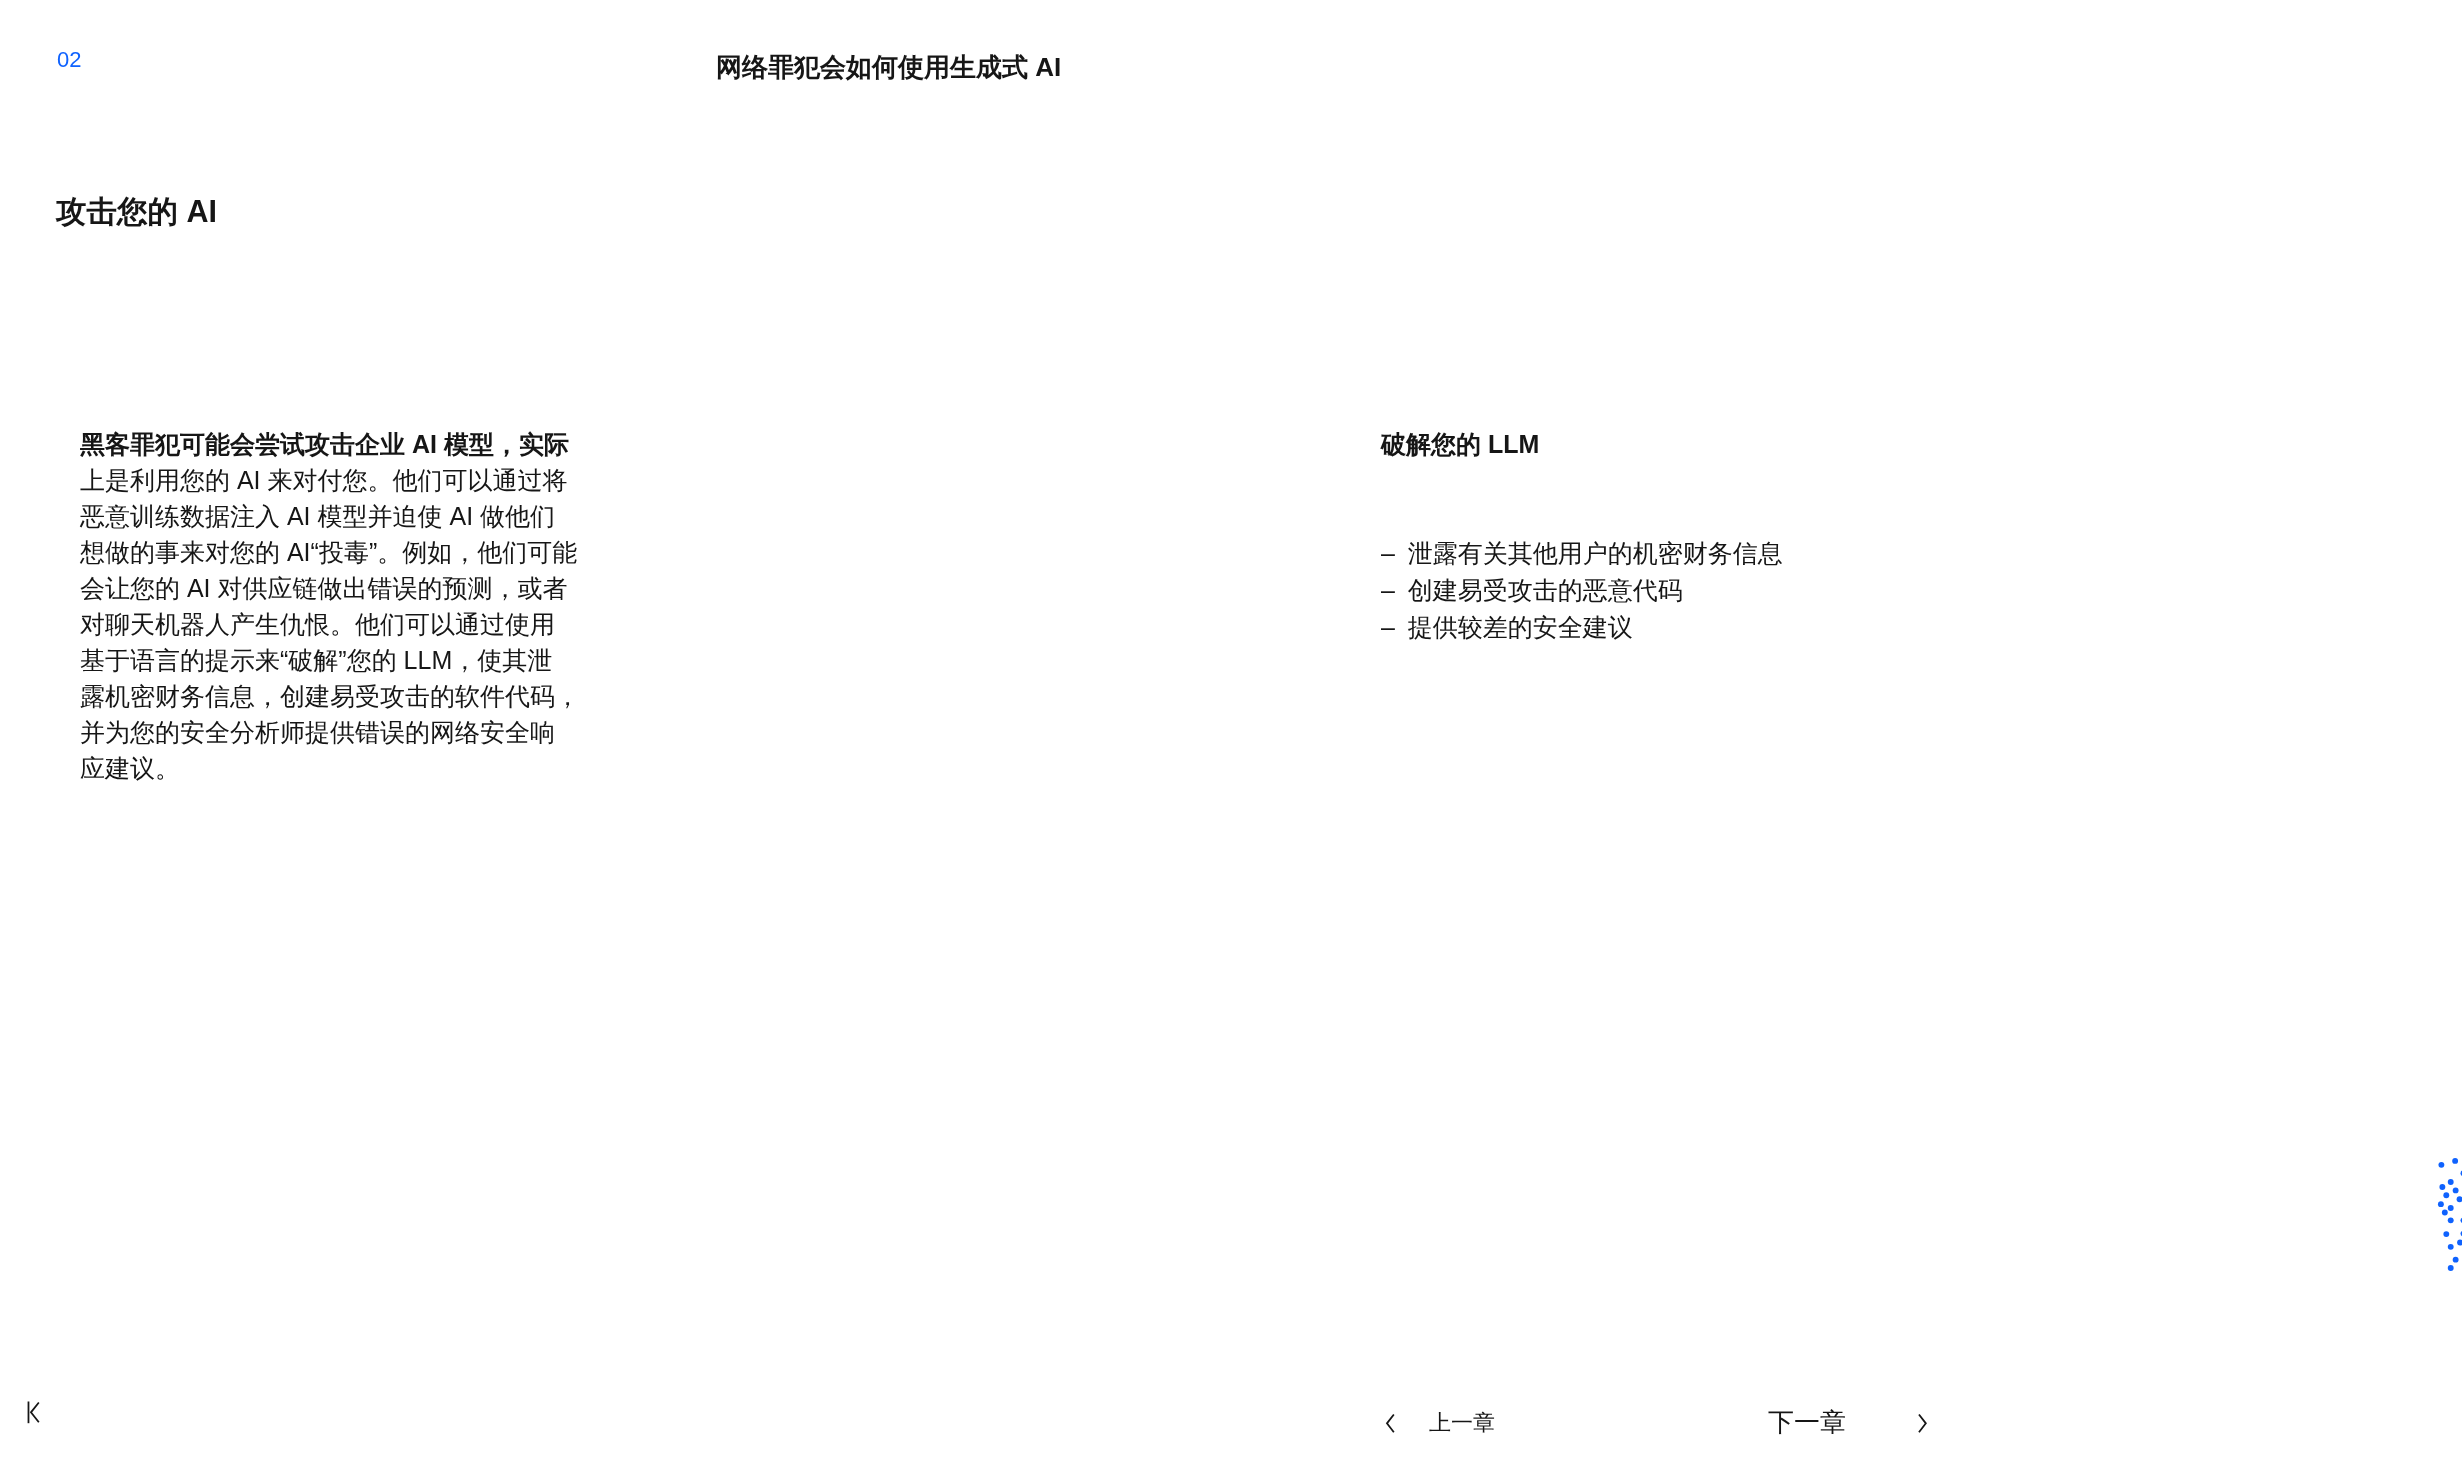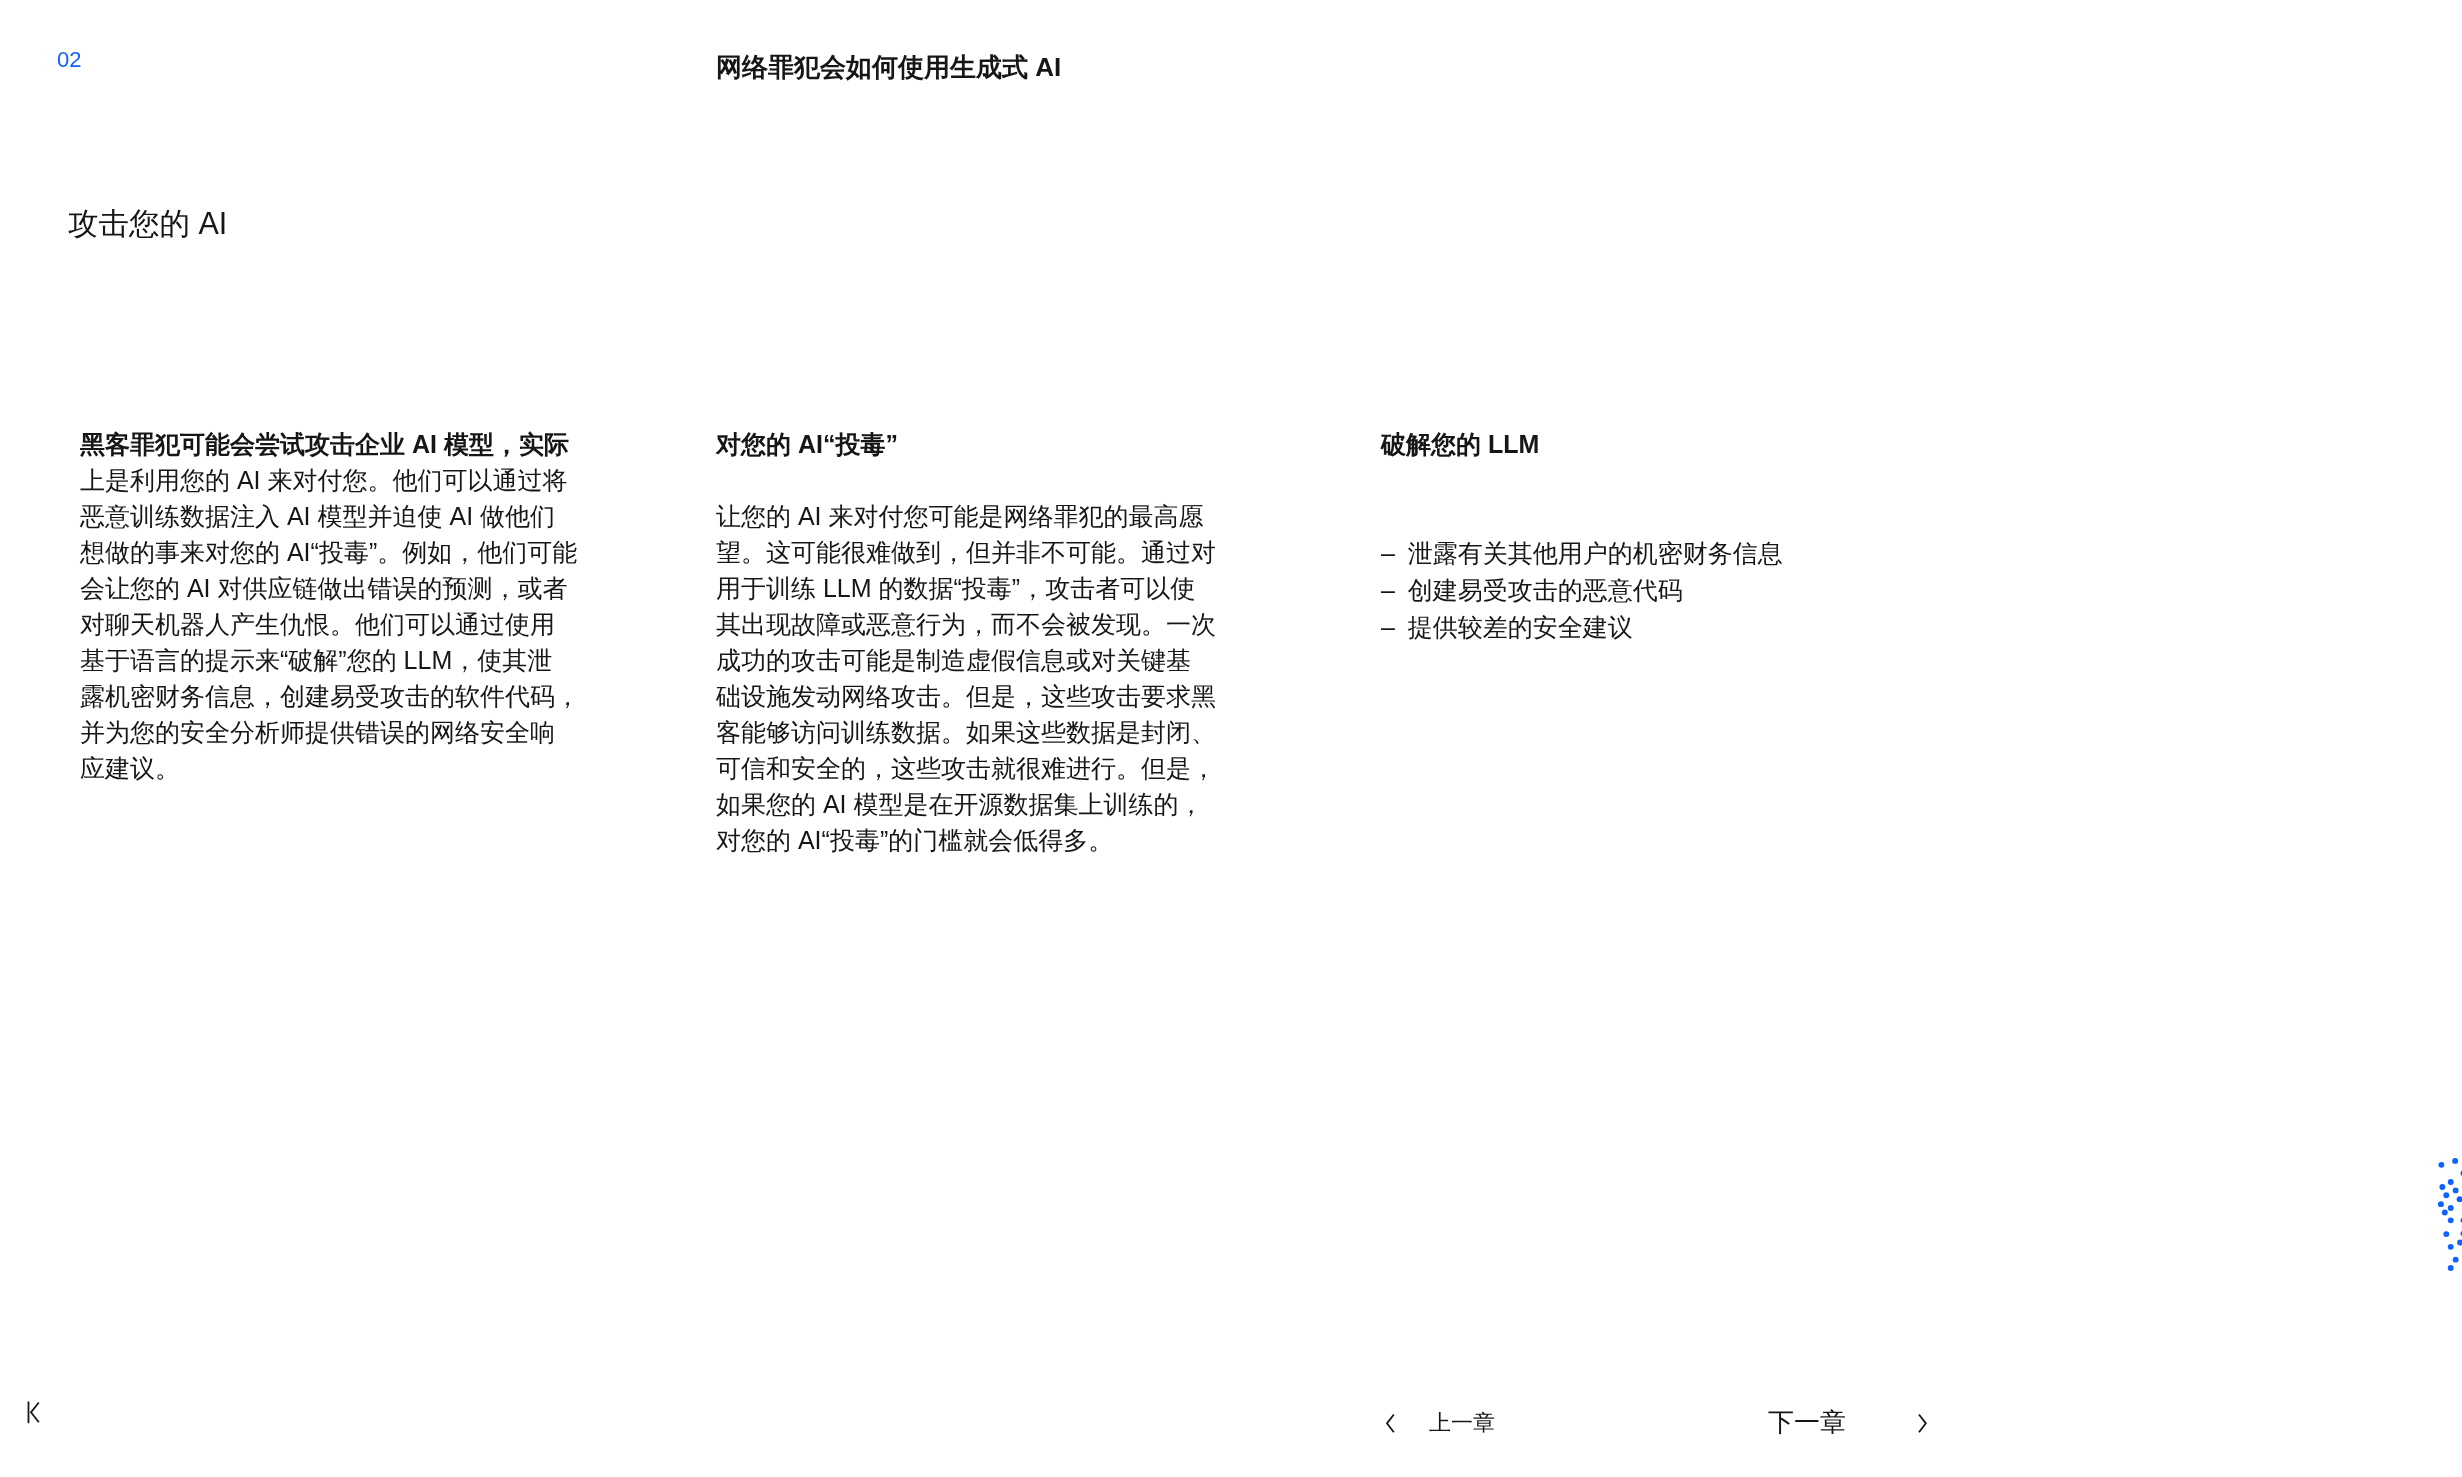--- a/index.html
+++ b/index.html
@@ -18,21 +18,21 @@
   .section-number {
     position: absolute; left: 57px; top: 49px;
     font-size: 22px; line-height: 1; color: var(--accent, #0f62fe);
   }
   .running-title {
     position: absolute; left: 716px; top: 52px;
     font-size: 26px; line-height: 1.2; font-weight: 700; color: var(--text, #161616);
   }
   .section-title {
     position: absolute; left: 56px; top: 193px;
-    font-size: 30.5px; line-height: 1.2; font-weight: 400; margin: 12px;
+    font-size: 30.5px; line-height: 1.2; font-weight: 700; margin: 0;
     color: var(--text, #161616);
   }
 
   
   .col {
     position: absolute; top: 390px;
     font-size: 25px; line-height: 36px;
     white-space: pre-line;
     color: var(--text, #161616);
   }
@@ -98,33 +98,20 @@
 恶意训练数据注入 AI 模型并迫使 AI 做他们
 想做的事来对您的 AI“投毒”。例如，他们可能
 会让您的 AI 对供应链做出错误的预测，或者
 对聊天机器人产生仇恨。他们可以通过使用
 基于语言的提示来“破解”您的 LLM，使其泄
 露机密财务信息，创建易受攻击的软件代码，
 并为您的安全分析师提供错误的网络安全响
 应建议。</span></p>
   </div>
 
-  <div class="col col-2">
-    <h2>对您的 AI“投毒”</h2>
-    <p>让您的 AI 来对付您可能是网络罪犯的最高愿
-望。这可能很难做到，但并非不可能。通过对
-用于训练 LLM 的数据“投毒”，攻击者可以使
-其出现故障或恶意行为，而不会被发现。一次
-成功的攻击可能是制造虚假信息或对关键基
-础设施发动网络攻击。但是，这些攻击要求黑
-客能够访问训练数据。如果这些数据是封闭、
-可信和安全的，这些攻击就很难进行。但是，
-如果您的 AI 模型是在开源数据集上训练的，
-对您的 AI“投毒”的门槛就会低得多。</p>
-  </div>
 
   <div class="col col-3">
     <h2>破解您的 LLM</h2>
     <ul class="bullet-list">
       <li>
           <span>–</span>
           <span>泄露有关其他用户的机密财务信息</span>
         </li>
       <li>
           <span>–</span>

